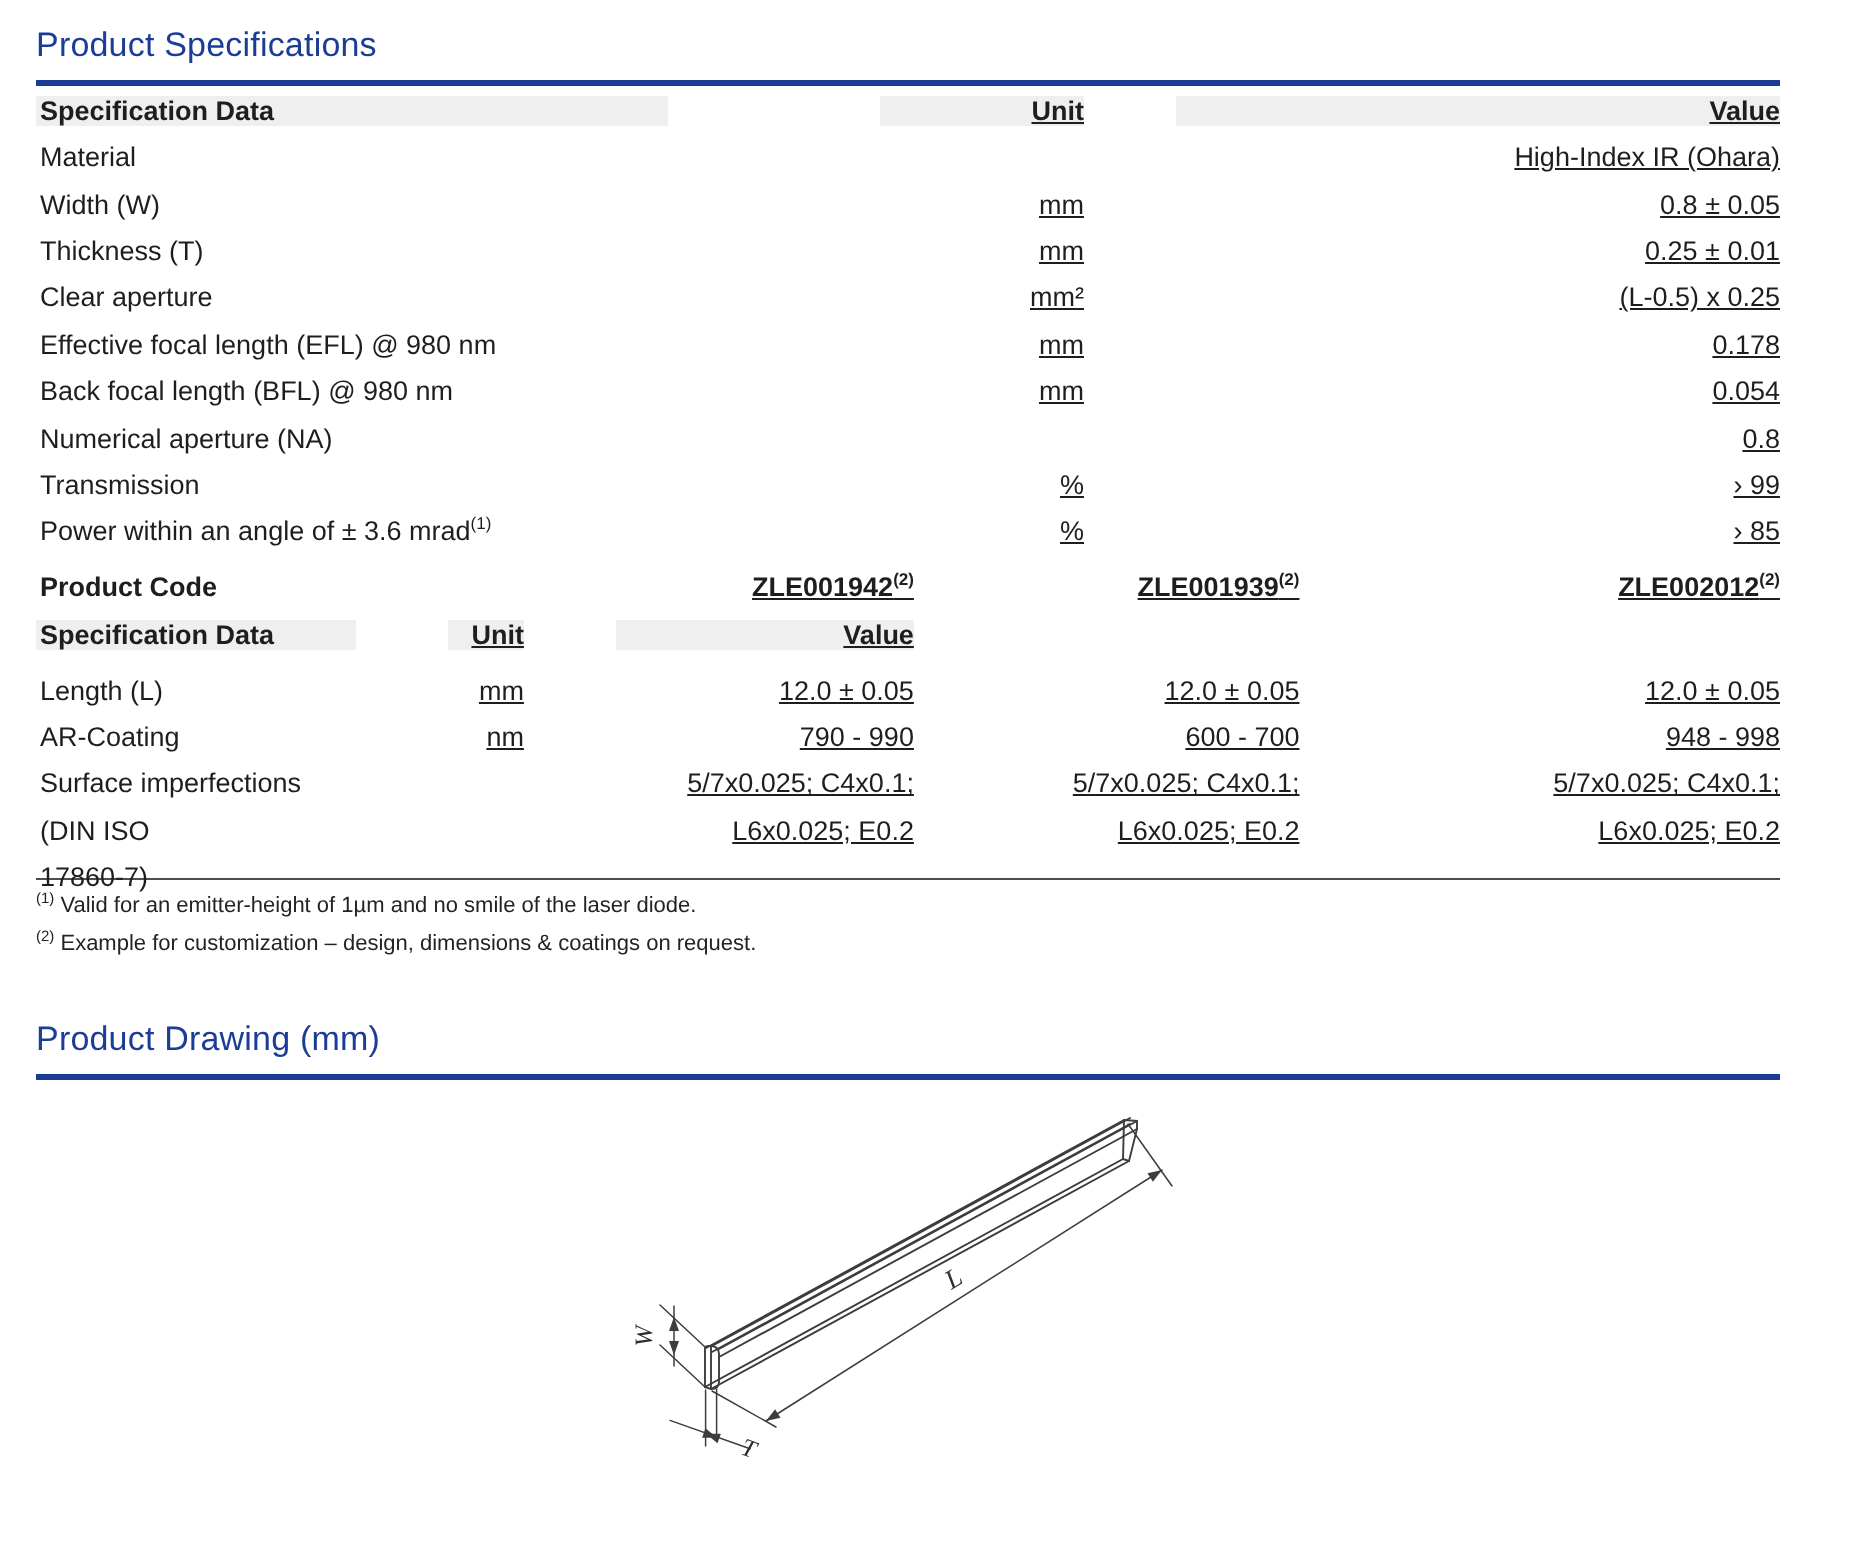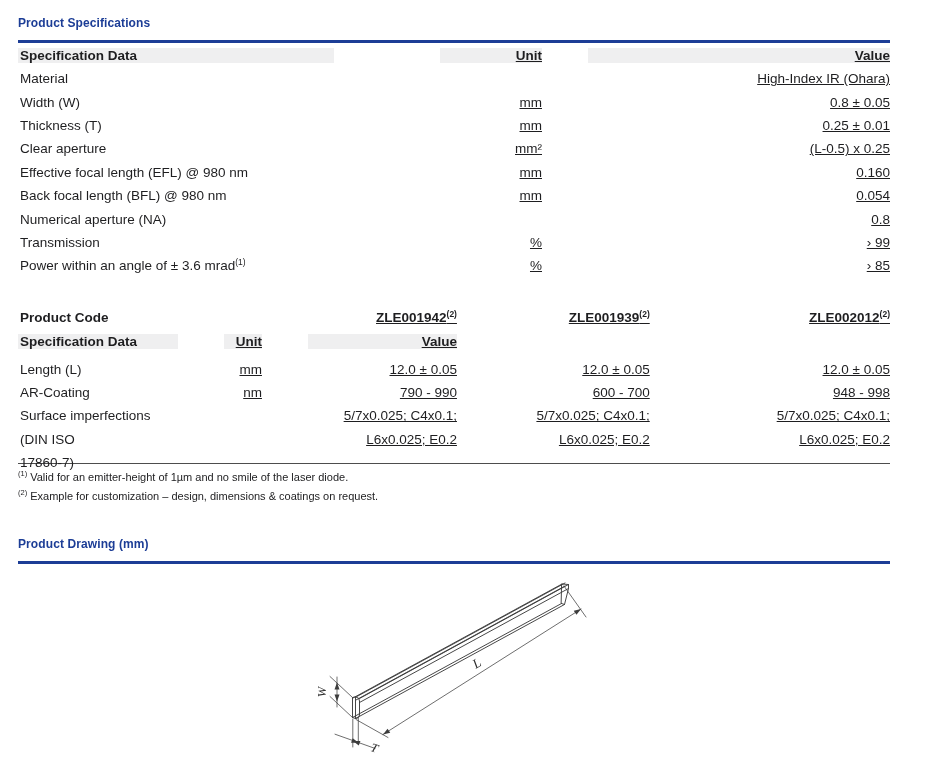--- a/index.html
+++ b/index.html
@@ -1,19 +1,19 @@
 <!DOCTYPE html>
 <html><head>
 <meta charset="utf-8">
 <style>
   html,body{margin:0;padding:0;background:#ffffff;}
   .page{position:relative;width:927px;height:783px;background:#fff;overflow:hidden;
         font-family:"Liberation Sans","DejaVu Sans",sans-serif;color:#1e1e20;}
   .content{position:absolute;left:18px;top:0;width:872px;padding-top:13px;}
-  .section-title{color:#1c3d96;font-weight:bold;font-size:12px;line-height:20px;letter-spacing:.1px;}
+  .section-title{color:#1c3d96;font-weight:normal;font-size:17px;line-height:20px;letter-spacing:.1px;}
   .title-rule{height:3px;background:#1c3d96;margin-top:7px;}
   
   .trow{display:flex;align-items:center;font-size:13.5px;gap:46px;}
   .cell{white-space:pre-line;}
   .hdr{background:#efeff0;font-weight:bold;}
   .sp{background:#ffffff;align-self:stretch;}
   .right{text-align:right;text-decoration:underline;}
   sup{font-size:8.5px;vertical-align:super;line-height:0;}
   
   .t1-hdr{height:24px;}
@@ -28,21 +28,21 @@
   .t2-hdr{height:24px;}
   .t2-row{height:23.4px;}
   .t2-row2{height:46.8px;align-items:flex-start;line-height:23.4px;}
   .t2-label{width:215px;padding-left:2px;}
   .t2-unit{width:52px;}
   .t2-v1{width:203px;}
   .t2-v2{width:200px;}
   .t2-sp{width:6px;}
   .t2-v3{width:196px;}
   .t2-hdr .bg{background:#efeff0;}
-  .pcode{height:24px;margin-top:28px;font-weight:bold;font-size:13.5px;}
+  .pcode{height:24px;margin-top:4px;font-weight:bold;font-size:13.5px;}
   .t2-body{margin-top:4px;}
   .fn-rule{height:1px;background:#4d4d4d;margin-top:12px;}
   .footnotes{margin-top:4px;font-size:11px;line-height:19px;color:#232325;}
   .footnotes sup{font-size:7.5px;}
   .drawing-title{margin-top:28px;}
   .drawing-wrap{margin-top:12px;margin-left:262px;width:340px;height:195px;}
   svg text{font-family:"Liberation Serif","DejaVu Serif",serif;font-style:italic;fill:#2e2e2e;}
 </style>
 </head>
 <body>
@@ -77,21 +77,21 @@
       <div class="cell t1-val right">0.25 ± 0.01</div>
     </div>
     <div class="trow t1-row">
       <div class="cell t1-label"><span>Clear aperture</span></div>
       <div class="cell t1-unit right">mm²</div>
       <div class="cell t1-val right">(L-0.5) x 0.25</div>
     </div>
     <div class="trow t1-row">
       <div class="cell t1-label"><span>Effective focal length (EFL) @ 980 nm</span></div>
       <div class="cell t1-unit right">mm</div>
-      <div class="cell t1-val right">0.160</div>
+      <div class="cell t1-val right">0.178</div>
     </div>
     <div class="trow t1-row">
       <div class="cell t1-label"><span>Back focal length (BFL) @ 980 nm</span></div>
       <div class="cell t1-unit right">mm</div>
       <div class="cell t1-val right">0.054</div>
     </div>
     <div class="trow t1-row">
       <div class="cell t1-label"><span>Numerical aperture (NA)</span></div>
       <div class="cell t1-unit right"></div>
       <div class="cell t1-val right">0.8</div>

